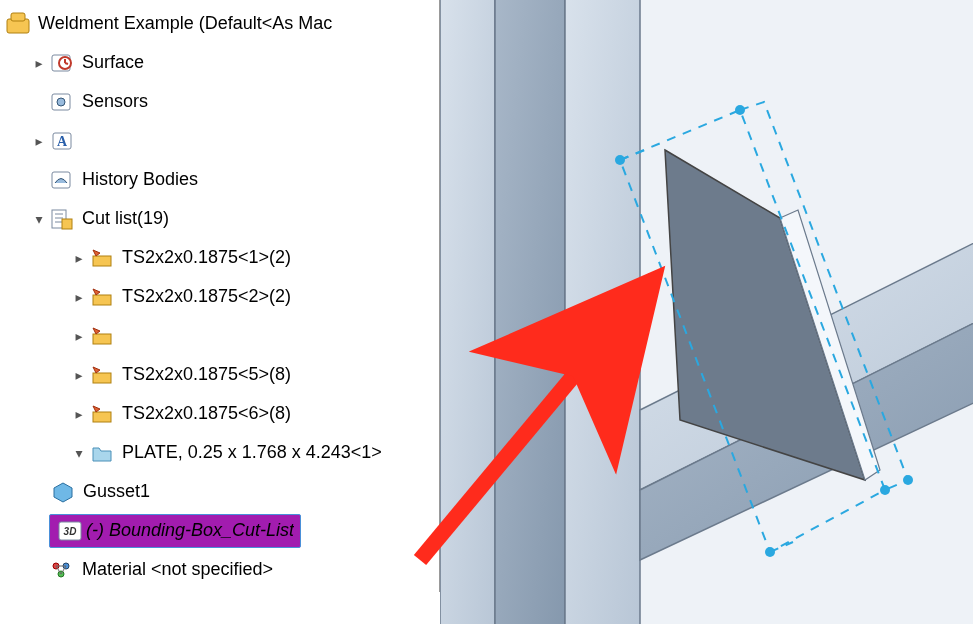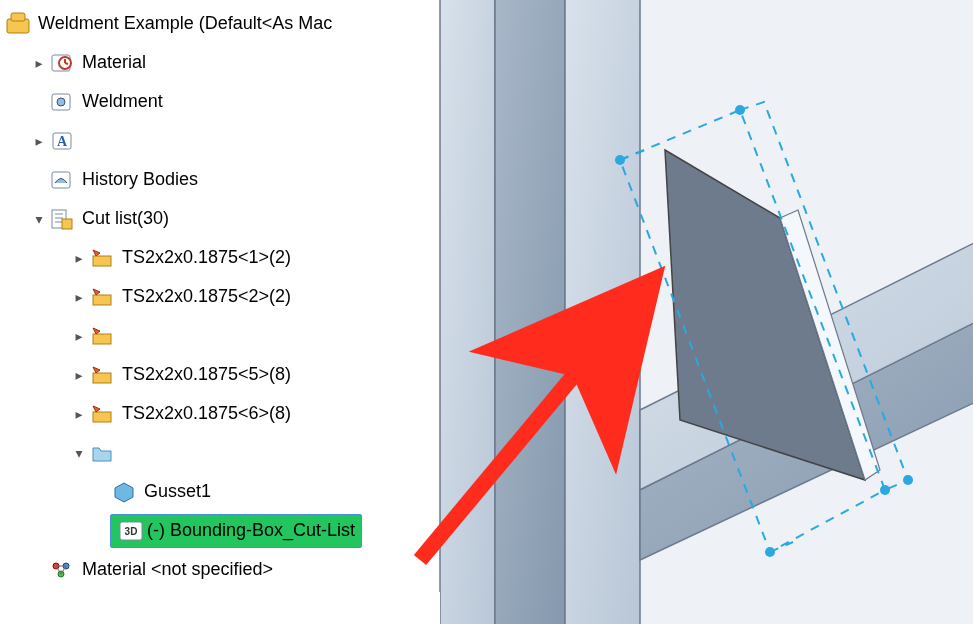--- a/index.html
+++ b/index.html
@@ -35,41 +35,42 @@
     width: 18px;
     flex: 0 0 18px;
     color: #555;
     font-size: 14px;
     text-align: center;
     cursor: pointer;
   }
   .indent0 { padding-left: 4px; }
   .indent1 { padding-left: 30px; }
   .indent2 { padding-left: 70px; }
-  .indent3 { padding-left: 110px; }
+  .indent3 { padding-left: 49px; }
   .icon {
     width: 28px; height: 28px;
     flex: 0 0 28px;
     margin-right: 6px;
     display: flex;
     align-items: center;
     justify-content: center;
   }
   .label {
     flex: 1 1 auto;
     overflow: hidden;
     text-overflow: clip;
   }
   .selected-row .label-box {
     border: 1px solid #4a90d9;
-    background: #22c55e;
+    background: #a21caf;
     padding: 2px 6px;
     border-radius: 2px;
     display: inline-flex;
     align-items: center;
+    font-style: italic;
   }
   .selected-row .icon { margin-right: 2px; }
 
   
   svg { display: block; }
 
   
   .model-svg {
     position: absolute;
     left: 440px; top: 0;
@@ -143,32 +144,32 @@
   <div class="tree-row indent1">
     <span class="expander">▸</span>
     <span class="icon">
       <svg width="24" height="24">
           <rect x="2" y="4" width="18" height="16" rx="2" fill="#fff" stroke="#7b8aa0"></rect>
           <circle cx="15" cy="12" r="6" fill="#fff" stroke="#c0392b" stroke-width="2"></circle>
           <line x1="15" y1="12" x2="15" y2="8" stroke="#c0392b" stroke-width="2"></line>
           <line x1="15" y1="12" x2="18" y2="13" stroke="#c0392b" stroke-width="2"></line>
         </svg>
     </span>
-    <span class="label">Material</span>
+    <span class="label">Surface</span>
   </div>
 
   <div class="tree-row indent1">
     <span class="expander"></span>
     <span class="icon">
       <svg width="24" height="24">
           <rect x="2" y="4" width="18" height="16" rx="2" fill="#fff" stroke="#7b8aa0"></rect>
           <circle cx="11" cy="12" r="4" fill="#9bd" stroke="#357"></circle>
         </svg>
     </span>
-    <span class="label">Weldment</span>
+    <span class="label">Sensors</span>
   </div>
 
   <div class="tree-row indent1">
     <span class="expander">▸</span>
     <span class="icon">
       <svg width="24" height="24">
           <rect x="3" y="4" width="18" height="16" rx="2" fill="#fff" stroke="#7b8aa0"></rect>
           <text x="12" y="17" font-size="14" text-anchor="middle" fill="#2a5faa" font-family="serif" font-weight="bold">A</text>
         </svg>
     </span>
@@ -189,21 +190,21 @@
     <span class="expander">▾</span>
     <span class="icon">
       <svg width="24" height="24">
           <rect x="2" y="3" width="14" height="18" fill="#fff" stroke="#7b8aa0"></rect>
           <line x1="5" y1="7" x2="13" y2="7" stroke="#7b8aa0"></line>
           <line x1="5" y1="11" x2="13" y2="11" stroke="#7b8aa0"></line>
           <line x1="5" y1="15" x2="13" y2="15" stroke="#7b8aa0"></line>
           <rect x="12" y="12" width="10" height="10" fill="#f6c552" stroke="#b08010"></rect>
         </svg>
     </span>
-    <span class="label">Cut list(30)</span>
+    <span class="label">Cut list(19)</span>
   </div>
 
   <div class="tree-row indent2">
     <span class="expander">▸</span>
     <span class="icon">
         <svg width="24" height="24">
           <rect x="3" y="10" width="18" height="10" fill="#f6c552" stroke="#b08010"></rect>
           <path d="M6 10 L3 4 L10 7 Z" fill="#e06030" stroke="#a03010"></path>
         </svg>
       </span>
@@ -249,20 +250,21 @@
     <span class="label">TS2x2x0.1875&lt;6&gt;(8)</span>
   </div>
 
   <div class="tree-row indent2">
     <span class="expander">▾</span>
     <span class="icon">
         <svg width="24" height="24">
           <path d="M3 7 h6 l2 3 h10 v10 h-18 z" fill="#a9d6ec" stroke="#4a90b8"></path>
         </svg>
       </span>
+    <span class="label">PLATE, 0.25 x 1.768 x 4.243&lt;1&gt;</span>
   </div>
 
   <div class="tree-row indent3">
     <span class="icon">
         <svg width="22" height="22">
           <polygon points="11,2 20,7 20,16 11,21 2,16 2,7" fill="#6fb8e6" stroke="#2a6fa0"></polygon>
         </svg>
       </span>
     <span class="label">Gusset1</span>
   </div>

